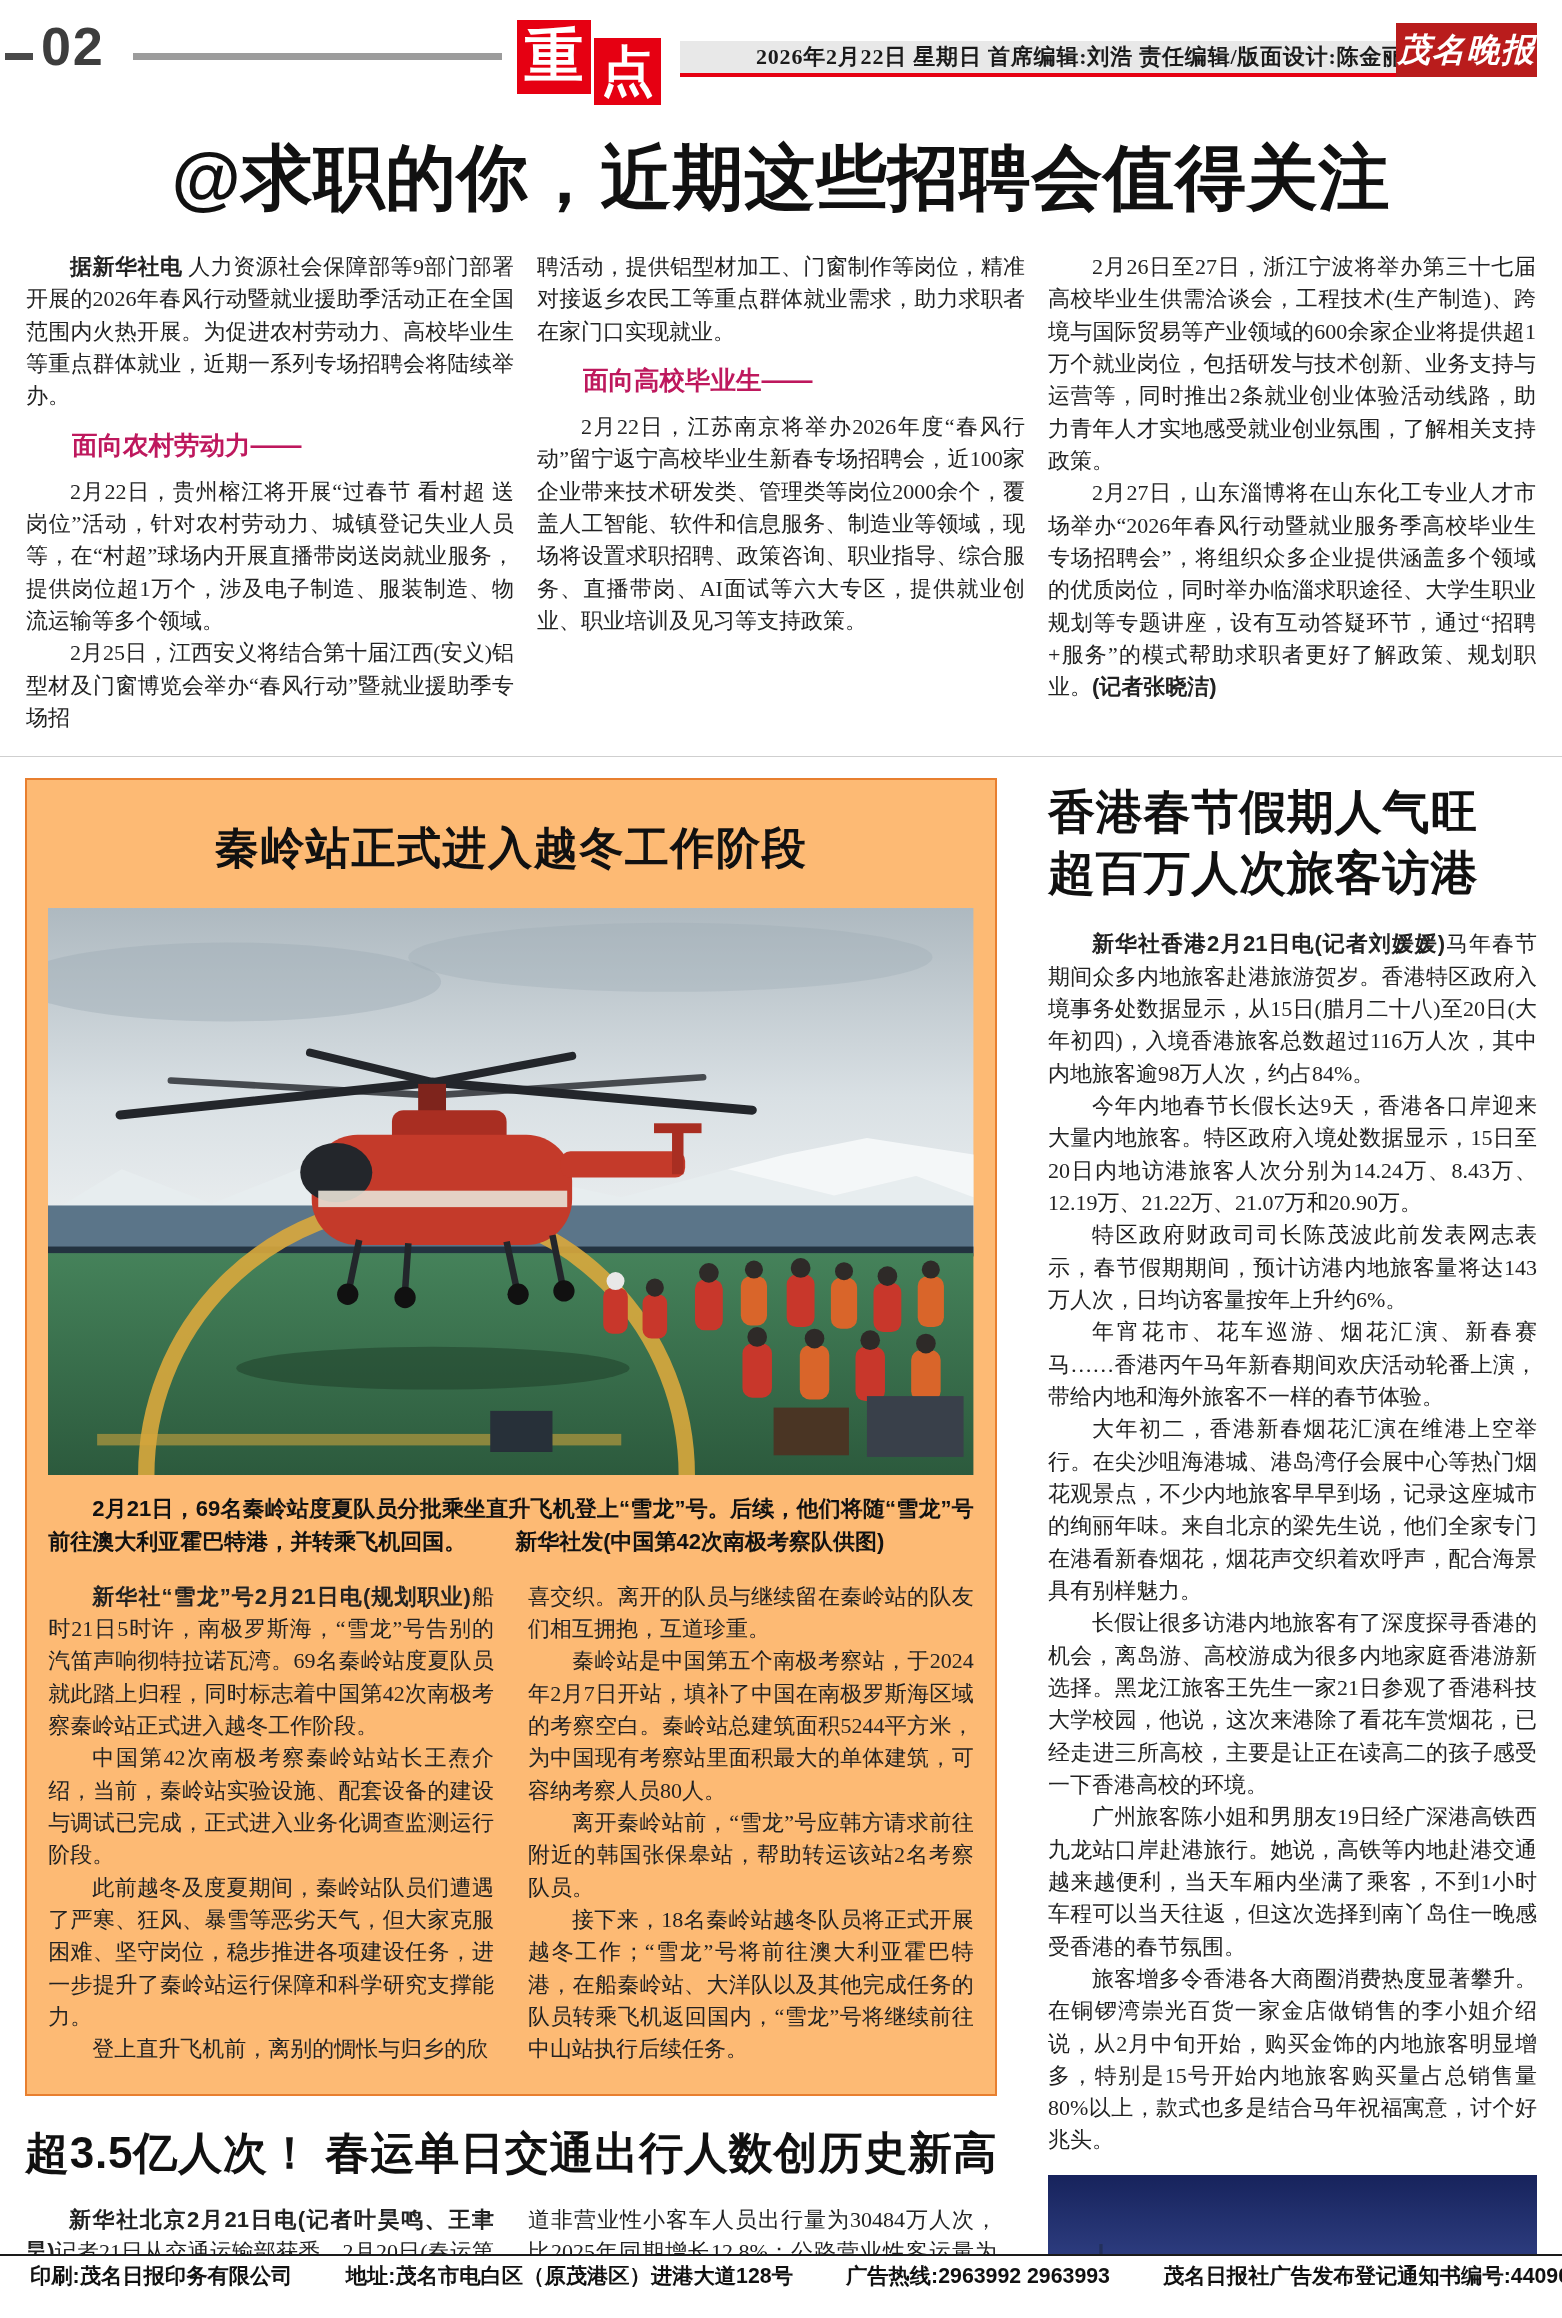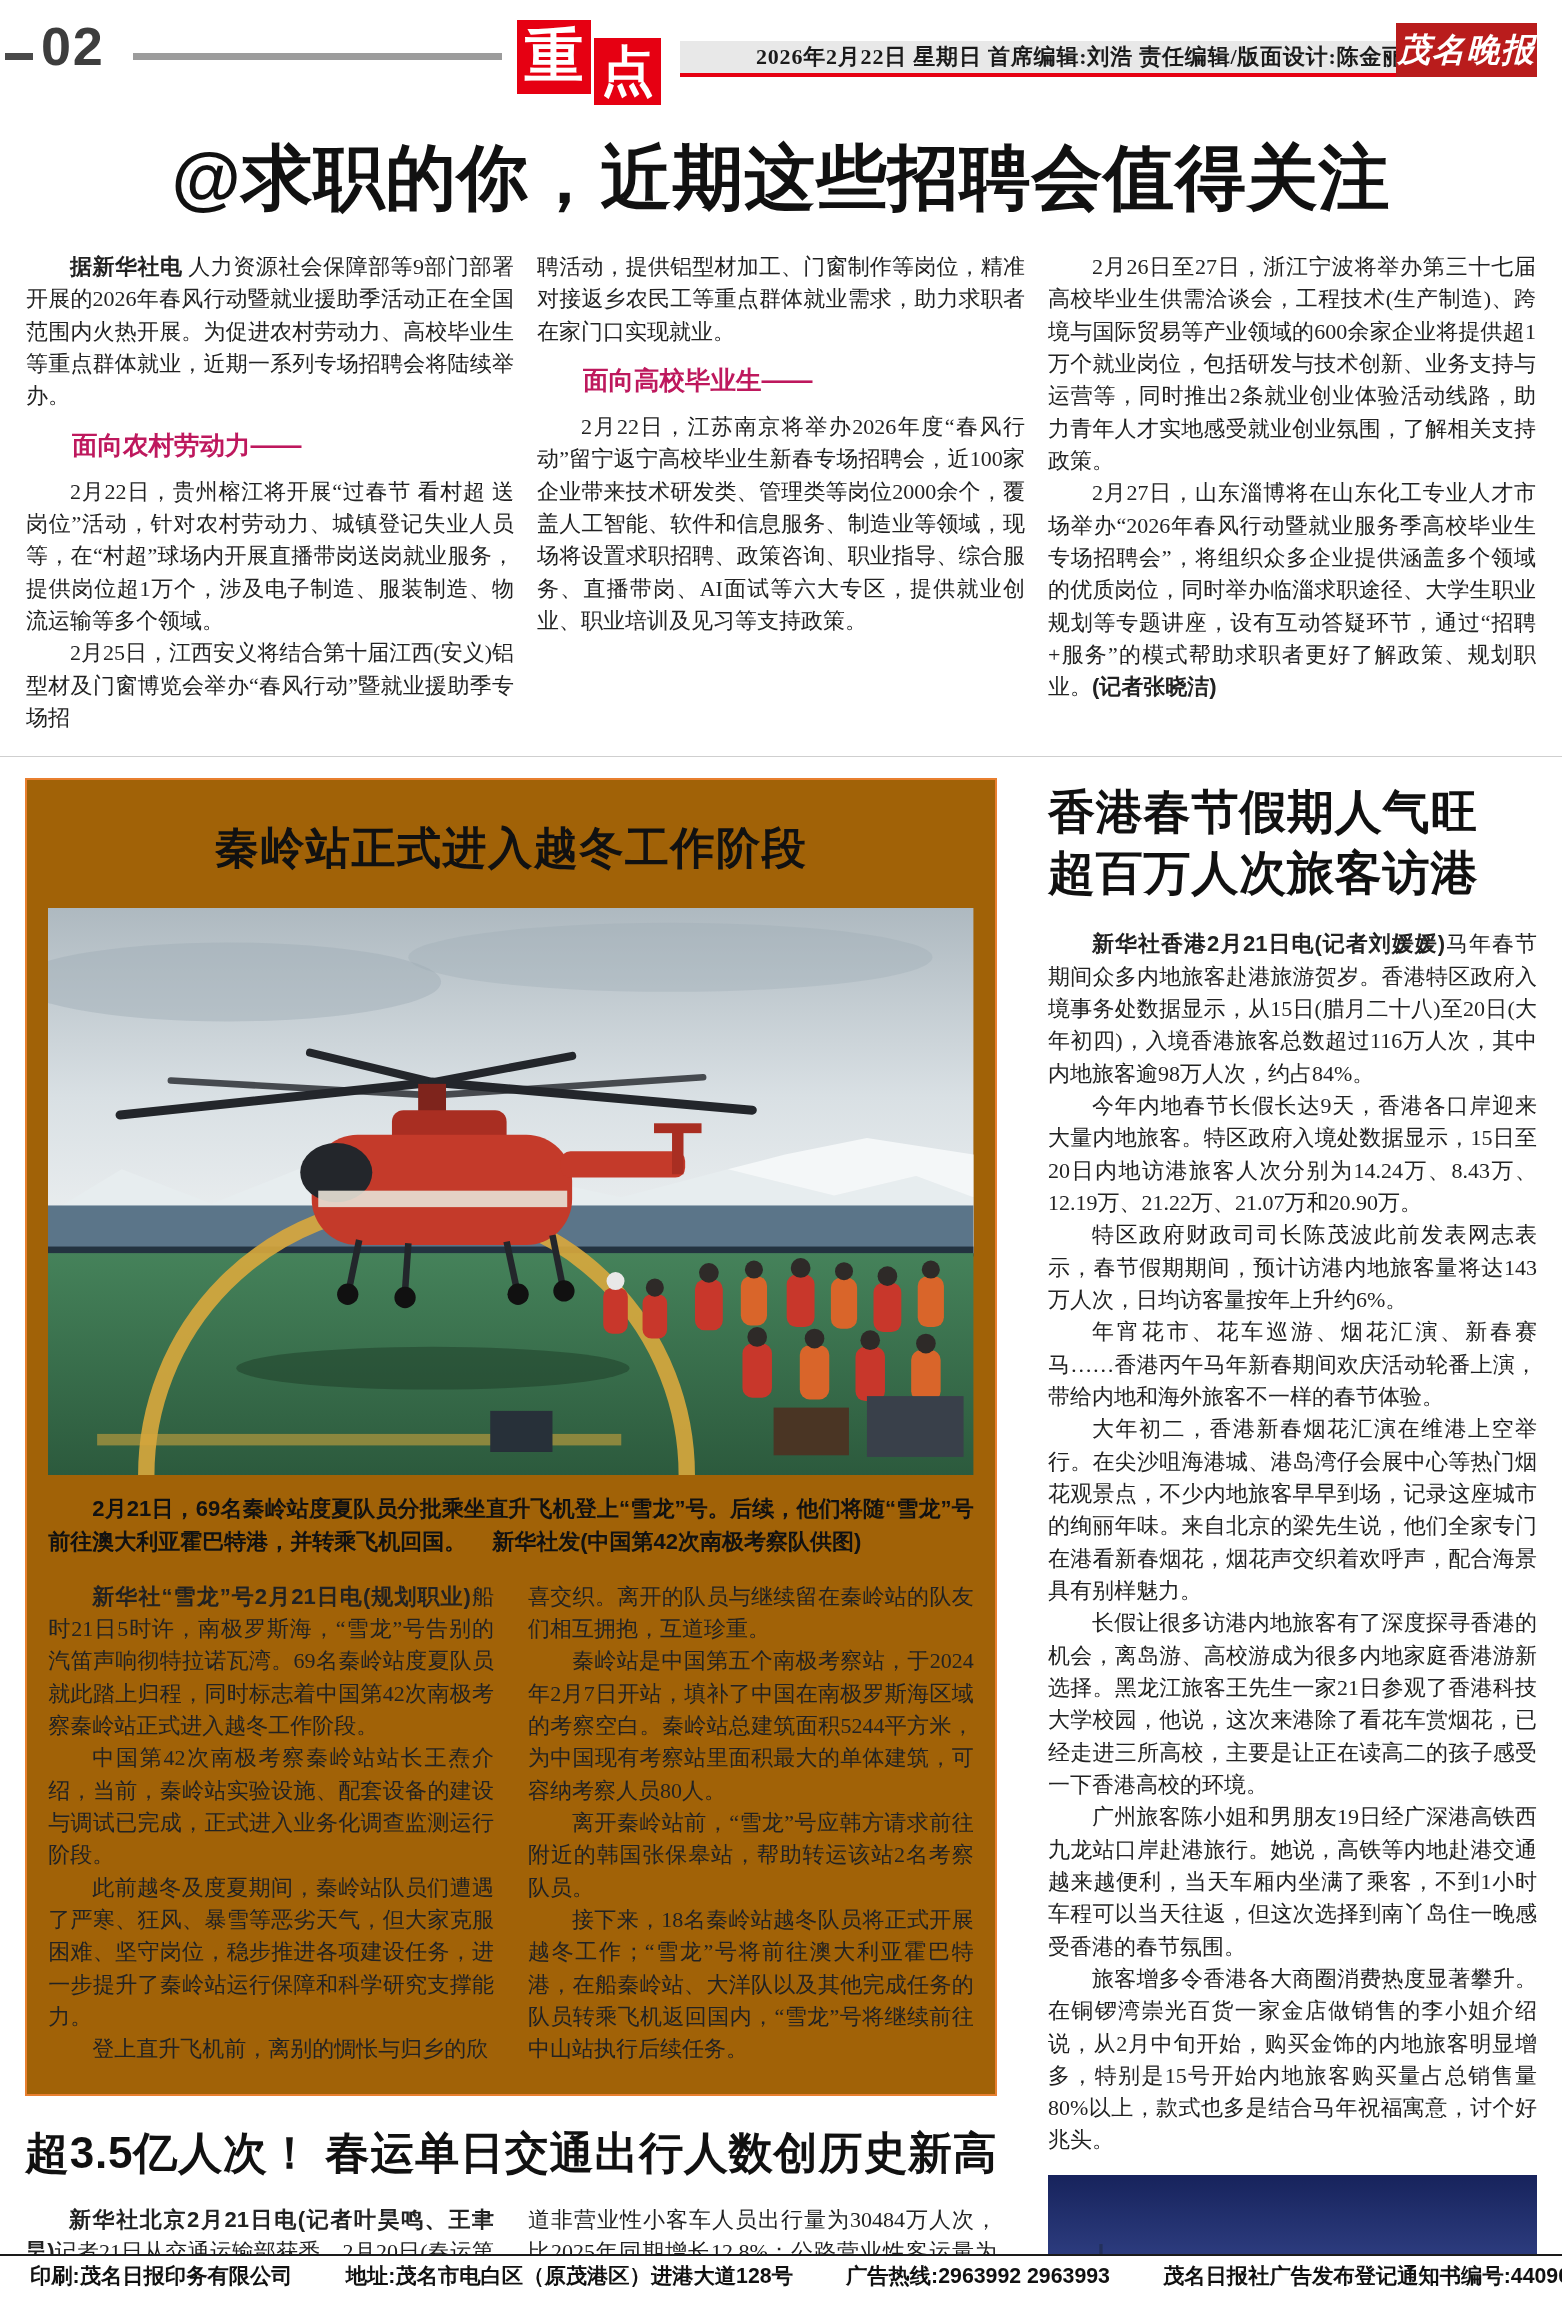--- a/index.html
+++ b/index.html
@@ -38,27 +38,27 @@
   .lead { font-weight:700; font-family:"Liberation Sans",sans-serif; }
   .byline { font-weight:700; font-family:"Liberation Sans",sans-serif; }
   .subhead { font-family:"Liberation Sans",sans-serif; font-weight:700; font-size:25.5px;
              margin:15px 0 13px 46px; color:#be185d; }
 
   
   .middle { display:flex; gap:51px; padding:21.3px 25px 0; margin-top:21.3px; border-top:0.8px solid #cfcfcf; }
   .left-col { width:972px; flex:none; }
   .right-col { flex:1; min-width:0; }
 
-  .qinling-box { background:#a16207; border:2.5px solid #e87f2f; padding:16.4px 21.3px 28px; }
+  .qinling-box { background:#fdba74; border:2.5px solid #e87f2f; padding:16.4px 21.3px 28px; }
   .qinling-title { text-align:center; font-size:44px; font-weight:900; color:#111; margin:23px 0 30px;
                    font-family:"Liberation Sans",sans-serif; letter-spacing:1.6px; }
   .photo-frame { width:100%; display:block; }
   .qinling-caption { font-family:"Liberation Sans",sans-serif; font-weight:700; font-size:22px;
                      line-height:1.5; margin-top:16.4px; text-indent:2em; color:#111; text-align:justify; }
-  .qinling-caption .credit { margin-left:26px; }
+  .qinling-caption .credit { margin-left:49px; }
   .qinling-cols { display:flex; gap:34px; margin-top:23px; }
   .qinling-cols .col p { font-size:22px; }
 
   .spring { margin-top:28px; }
   .spring-title { font-size:44px; font-weight:900; color:#111; margin:0 0 21.3px;
                   font-family:"Liberation Sans",sans-serif; white-space:nowrap; letter-spacing:0.8px; }
   .spring-cols { display:flex; gap:34px; }
 
   
   .hk-title { font-size:47px; font-weight:700; line-height:1.3; color:#111; margin:3.3px 0 25px;

